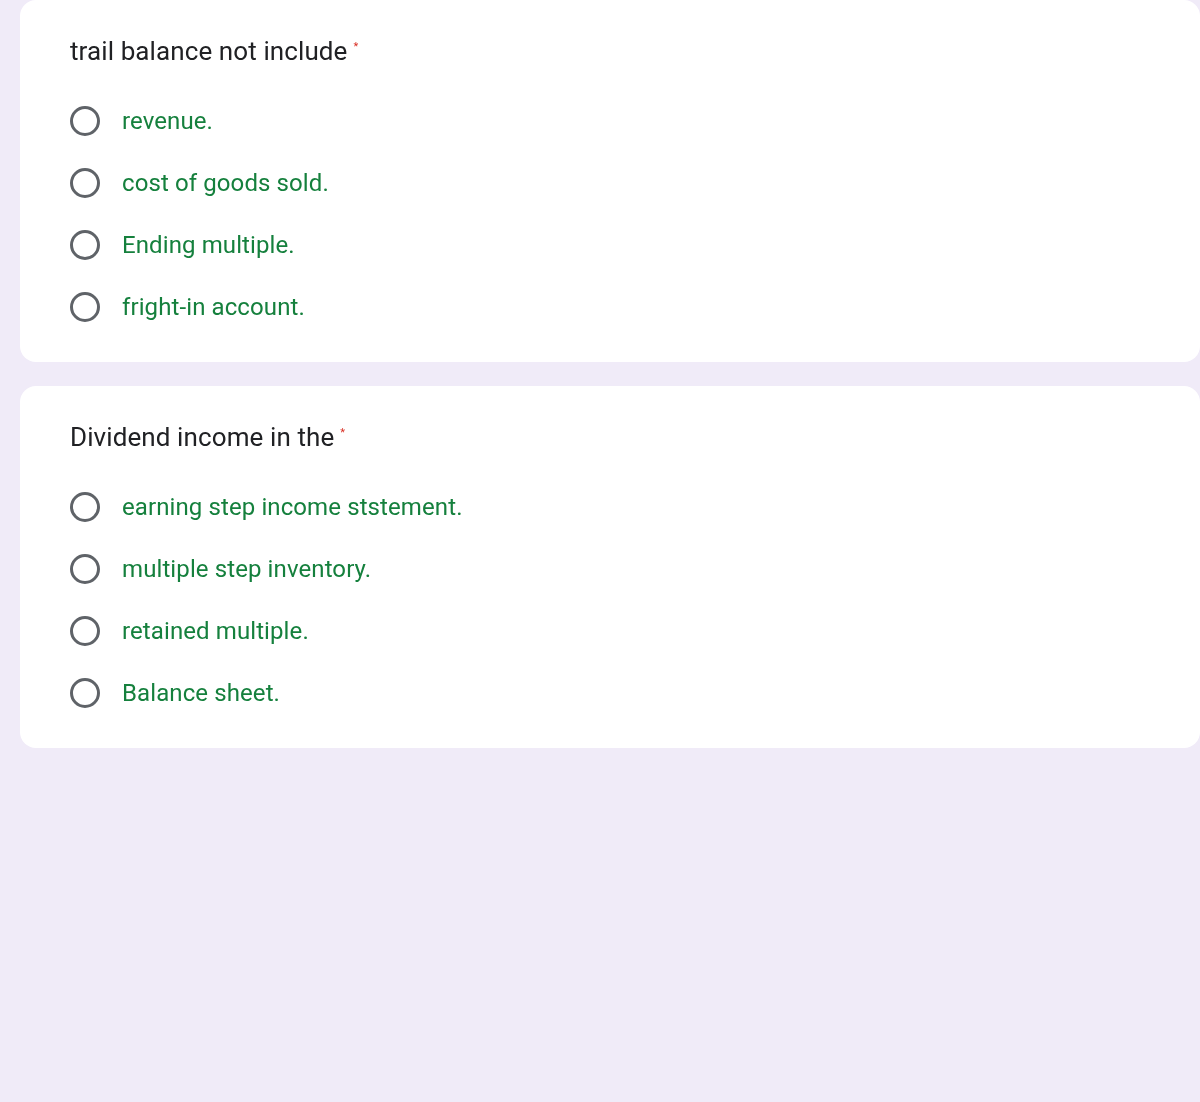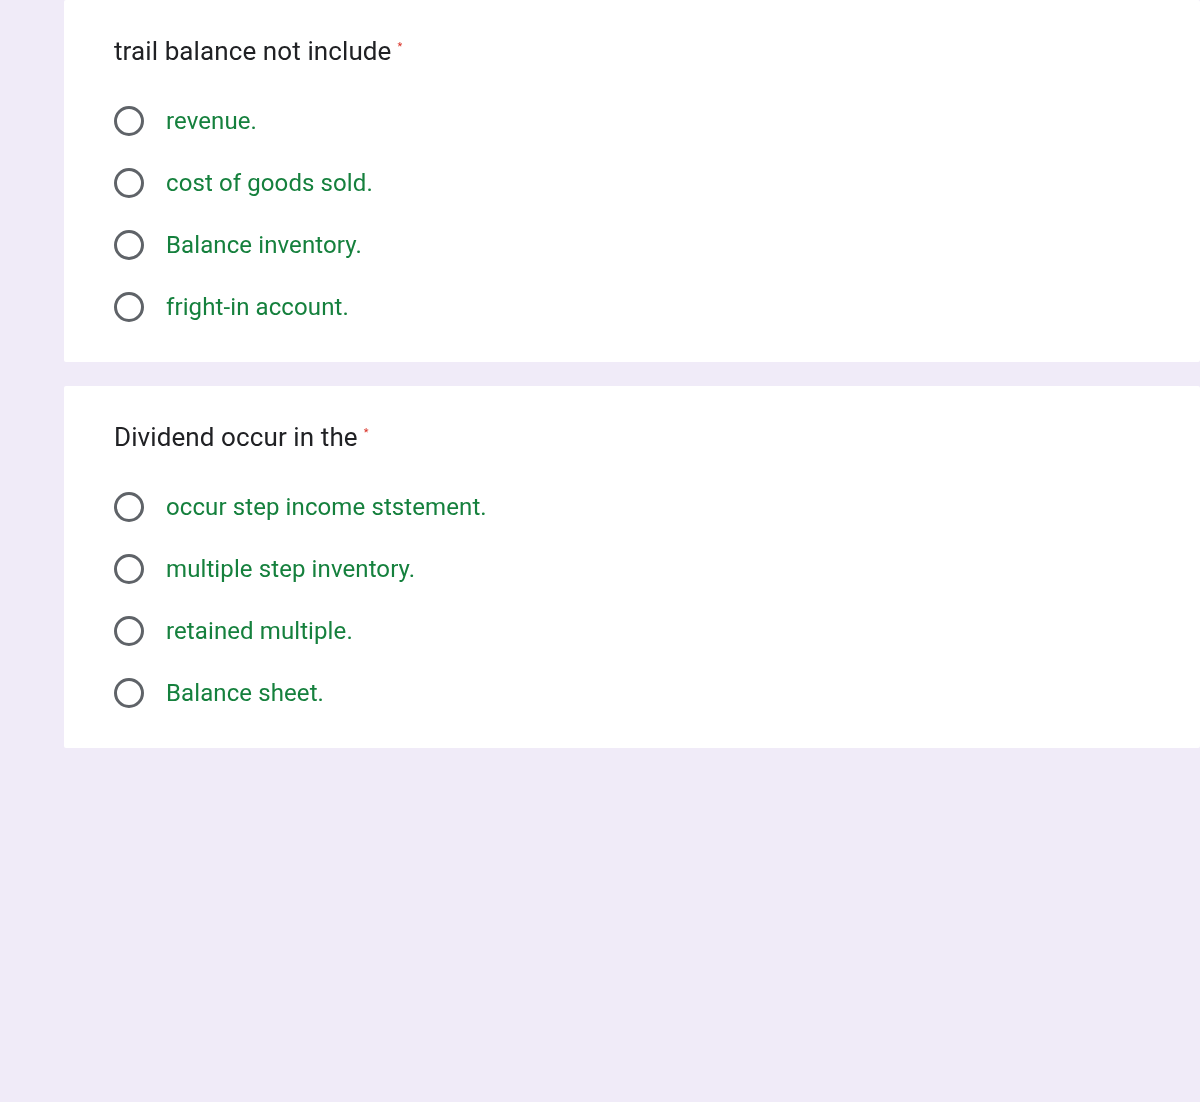--- a/index.html
+++ b/index.html
@@ -8,22 +8,22 @@
       box-sizing: border-box;
     }
     body {
       background-color: #f0ebf8;
       font-family: 'Roboto', 'Helvetica Neue', Arial, sans-serif;
       padding: 0;
       width: 1200px;
     }
     .question-card {
       background-color: #ffffff;
-      border-radius: 2px;
-      margin-left: 64px;
+      border-radius: 16px;
+      margin-left: 20px;
       margin-bottom: 24px;
       padding: 36px 40px 40px 50px;
     }
     .question-text {
       font-size: 26px;
       color: #202124;
       margin-bottom: 40px;
       font-weight: 400;
       letter-spacing: 0.1px;
     }
@@ -68,35 +68,35 @@
   <div class="option-row">
     <div class="radio-circle"></div>
     <span class="option-label">revenue.</span>
   </div>
   <div class="option-row">
     <div class="radio-circle"></div>
     <span class="option-label">cost of goods sold.</span>
   </div>
   <div class="option-row">
     <div class="radio-circle"></div>
-    <span class="option-label">Balance inventory.</span>
+    <span class="option-label">Ending multiple.</span>
   </div>
   <div class="option-row">
     <div class="radio-circle"></div>
     <span class="option-label">fright-in account.</span>
   </div>
 </div>
 
 <div class="question-card">
   <div class="question-text">
-    <span>Dividend occur in the</span><span class="required-marker">*</span>
+    <span>Dividend income in the</span><span class="required-marker">*</span>
   </div>
   <div class="option-row">
     <div class="radio-circle"></div>
-    <span class="option-label">occur step income ststement.</span>
+    <span class="option-label">earning step income ststement.</span>
   </div>
   <div class="option-row">
     <div class="radio-circle"></div>
     <span class="option-label">multiple step inventory.</span>
   </div>
   <div class="option-row">
     <div class="radio-circle"></div>
     <span class="option-label">retained multiple.</span>
   </div>
   <div class="option-row">

